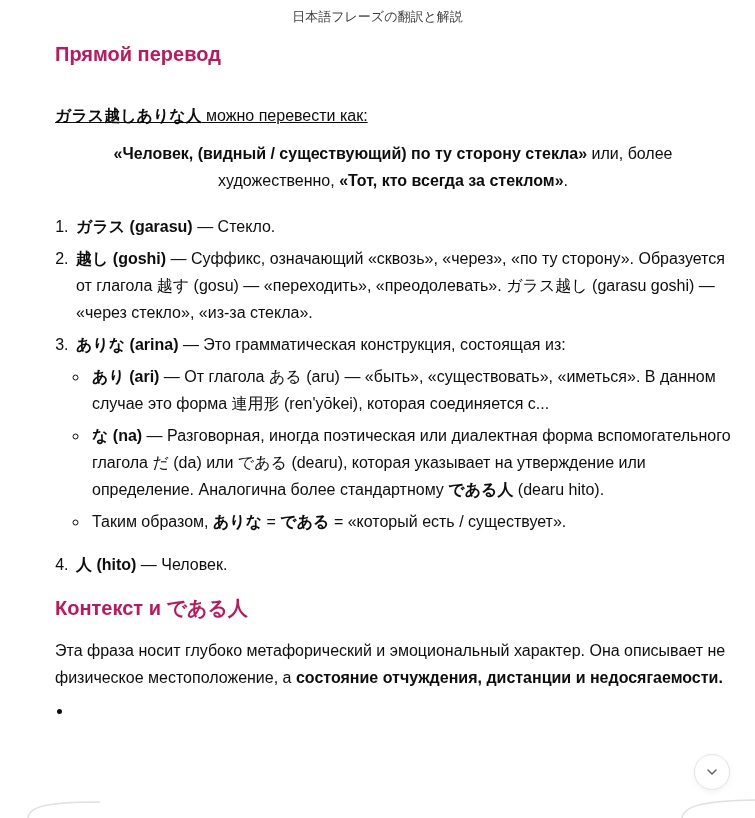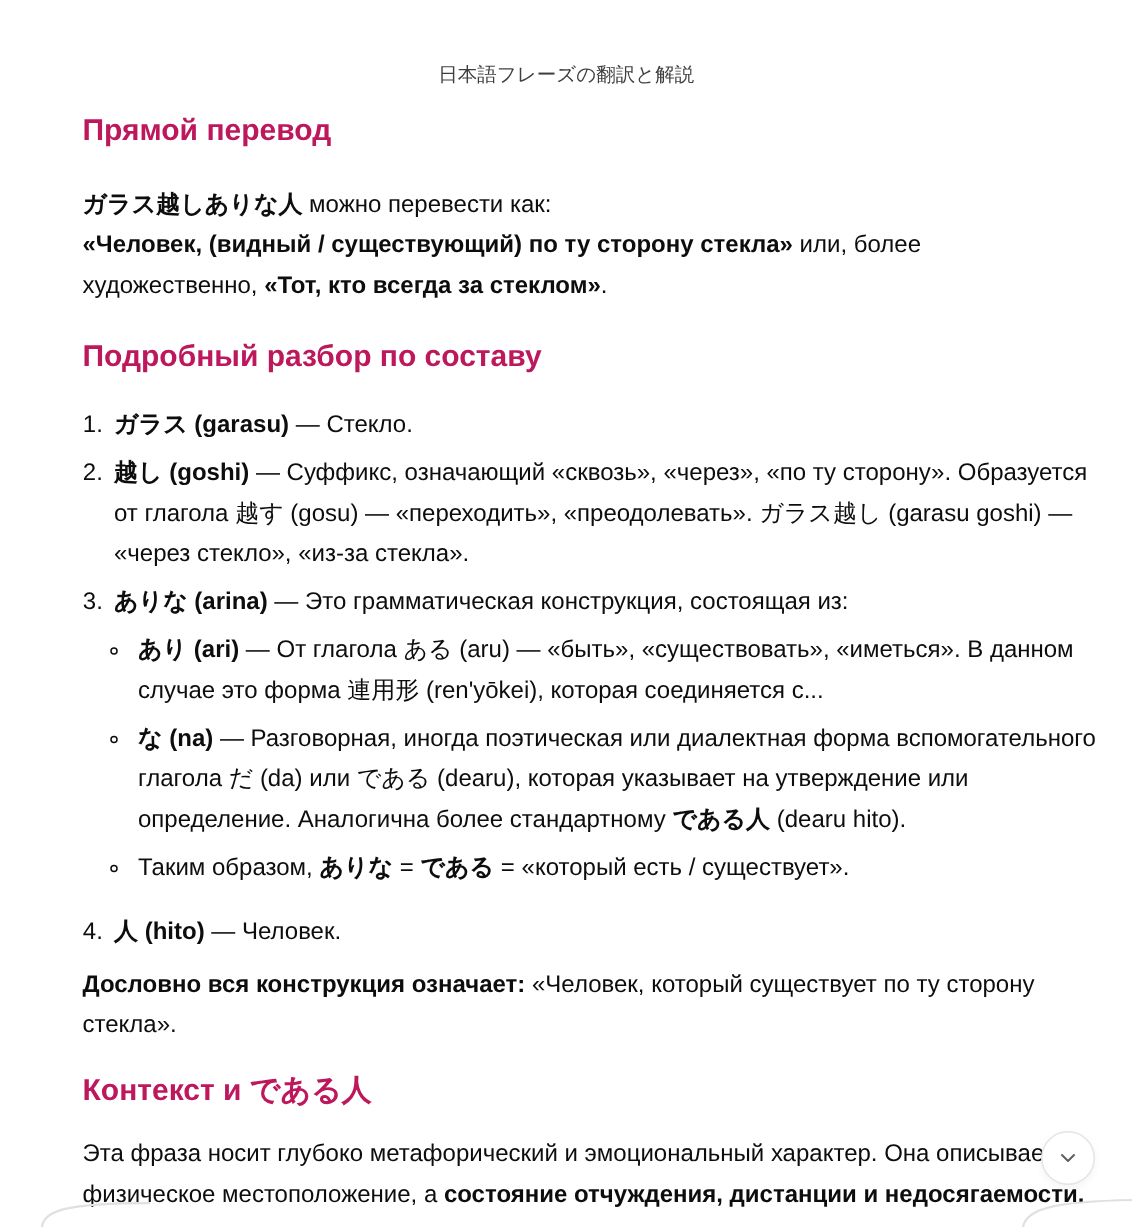--- a/index.html
+++ b/index.html
@@ -5,30 +5,29 @@
   html,body{margin:0;padding:0;}
   body{
     width:755px;height:818px;overflow:hidden;background:#ffffff;
     font-family:"Liberation Sans","DejaVu Sans",sans-serif;
     font-size:16px;line-height:27px;color:#0d0d0d;position:relative;
   }
   .b{font-weight:700;}
   .chat-title{
     text-align:center;font-size:13px;line-height:16px;padding-top:9px;
     color:#3f3f3f;
-    margin-top:33px;
   }
   .content{width:676px;margin-left:55px;}
   h2{font-size:20px;line-height:25px;font-weight:700;margin:0;color:#be185d;}
   .h2a{margin-top:17px;}
   .h2b{margin-top:22px;}
   .h2c{margin-top:18px;}
   p{margin:0;}
-  .p1{margin-top:23px;}
-  .p2{}
+  .p1{margin-top:35px;text-decoration:underline;}
+  .p2{margin-top:11px;text-align:center;}
   .p3{margin-top:8px;}
   .p4{margin-top:16px;}
   .p5{margin-top:10px;}
   ol.breakdown{margin:19px 0 0;padding:0 0 0 18px;}
   ol.breakdown>li{margin:0;padding-left:3px;}
   ol.breakdown>li+li{margin-top:5px;}
   ul.nested{list-style-type:circle;margin:5px 0 16px;padding:0 0 0 13px;}
   ul.nested>li{padding-left:3px;}
   ul.nested>li+li{margin-top:5px;}
   ul.interp{margin:6px 0 0;padding:0 0 0 18px;}
@@ -45,35 +44,33 @@
 <body>
 
 <div class="chat-title">日本語フレーズの翻訳と解説</div>
 
 <div class="content">
 
   <h2 class="h2a">Прямой перевод</h2>
   <p class="p1"><span class="b">ガラス越しありな人</span><span> можно перевести как:</span></p>
   <p class="p2"><span class="b">«Человек, (видный / существующий) по ту сторону стекла»</span><span> или, более художественно, </span><span class="b">«Тот, кто всегда за стеклом»</span><span>.</span></p>
 
-  <h2 class="h2b">Подробный разбор по составу</h2>
   <ol class="breakdown">
     <li><span class="b">ガラス (garasu)</span><span> — Стекло.</span></li>
     <li><span class="b">越し (goshi)</span><span> — Суффикс, означающий «сквозь», «через», «по ту сторону». Образуется от глагола 越す (gosu) — «переходить», «преодолевать». ガラス越し (garasu goshi) — «через стекло», «из-за стекла».</span></li>
     <li>
       <span><span class="b">ありな (arina)</span><span> — Это грамматическая конструкция, состоящая из:</span></span>
       <ul class="nested">
         <li><span class="b">あり (ari)</span><span> — От глагола ある (aru) — «быть», «существовать», «иметься». В данном случае это форма 連用形 (ren'yōkei), которая соединяется с...</span></li>
         <li><span class="b">な (na)</span><span> — Разговорная, иногда поэтическая или диалектная форма вспомогательного глагола だ (da) или である (dearu), которая указывает на утверждение или определение. Аналогична более стандартному </span><span class="b">である人</span><span> (dearu hito).</span></li>
         <li><span>Таким образом, </span><span class="b">ありな</span><span> = </span><span class="b">である</span><span> = «который есть / существует».</span></li>
       </ul>
     </li>
     <li><span class="b">人 (hito)</span><span> — Человек.</span></li>
   </ol>
-  <p class="p3"><span class="b">Дословно вся конструкция означает:</span><span> «Человек, который существует по ту сторону стекла».</span></p>
 
   <h2 class="h2c">Контекст и である人</h2>
   <p class="p4"><span>Эта фраза носит глубоко метафорический и эмоциональный характер. Она описывает не физическое местоположение, а </span><span class="b">состояние отчуждения, дистанции и недосягаемости.</span></p>
   <ul class="interp">
     <li></li>
   </ul>
 
 </div>
 
 <button class="scroll-btn">

